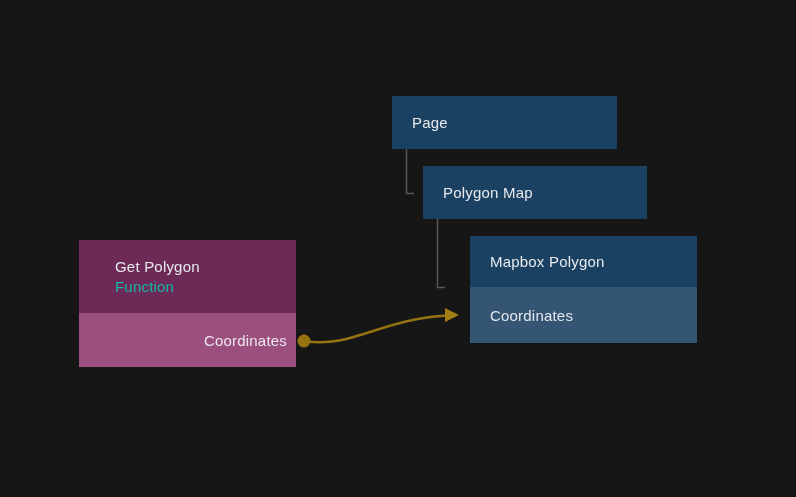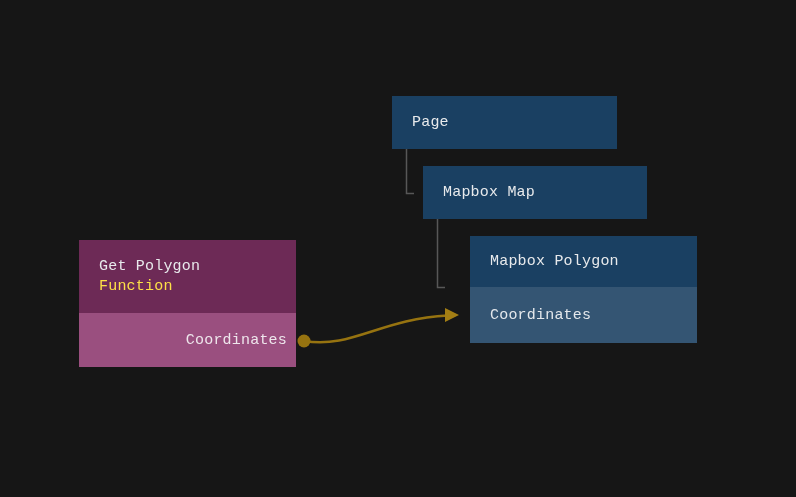--- a/index.html
+++ b/index.html
@@ -7,21 +7,20 @@
     padding: 0;
     background: #161616;
     font-family: "Liberation Sans", sans-serif;
   }
   .canvas {
     position: relative;
     width: 774px;
     height: 497px;
     background: #161616;
     overflow: hidden;
-    font-family: Liberation Mono, monospace;
   }
   .wires {
     position: absolute;
     left: 0;
     top: 0;
     pointer-events: none;
   }
   .node {
     position: absolute;
     box-sizing: border-box;
@@ -52,33 +51,33 @@
   .blue-row    { background: #345573; }
   .full-h { height: 100%; }
   
   .node-get-polygon { left: 79px; top: 240px; width: 217px; }
   .fn-header {
     height: 73px;
     background: #6d2a56;
     display: flex;
     flex-direction: column;
     justify-content: center;
-    padding-left: 20px;
+    padding-left: 36px;
     box-sizing: border-box;
   }
   .fn-title {
     font-size: 15px;
     line-height: 21px;
     color: #e8eaec;
     letter-spacing: 0.2px;
   }
   .fn-subtitle {
     font-size: 15px;
     line-height: 20px;
-    color: #fde047;
+    color: #14b8a6;
     letter-spacing: 0.2px;
   }
   .fn-body {
     height: 54px;
     background: #9a4f7f;
     display: flex;
     align-items: center;
     justify-content: flex-end;
     padding-right: 9px;
     box-sizing: border-box;
@@ -98,21 +97,21 @@
     <path d="M304,341 C352,349 380,319 448,315.5" fill="none" stroke-width="2.5" stroke="#967310"></path>
     <polygon points="459,315 445,308 445,322" fill="#a37e14"></polygon>
     <circle cx="304" cy="341" r="6.5" fill="#967310"></circle>
   </svg>
 
   <div class="node node-page blue-fill">
     <div class="title-row full-h">Page</div>
   </div>
 
   <div class="node node-mapbox-map blue-fill">
-    <div class="title-row full-h">Mapbox Map</div>
+    <div class="title-row full-h">Polygon Map</div>
   </div>
 
   <div class="node node-mapbox-polygon">
     <div class="hdr blue-fill title-row">Mapbox Polygon</div>
     <div class="input-row blue-row">
       <span>Coordinates</span>
     </div>
   </div>
 
   <div class="node node-get-polygon">

